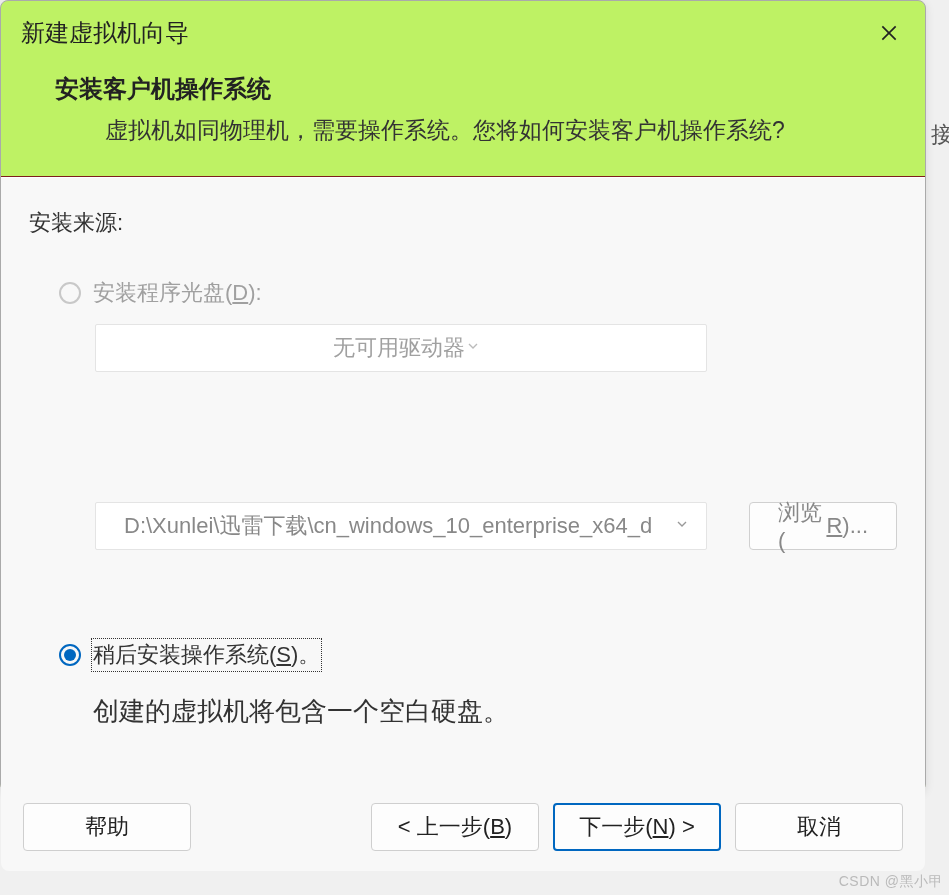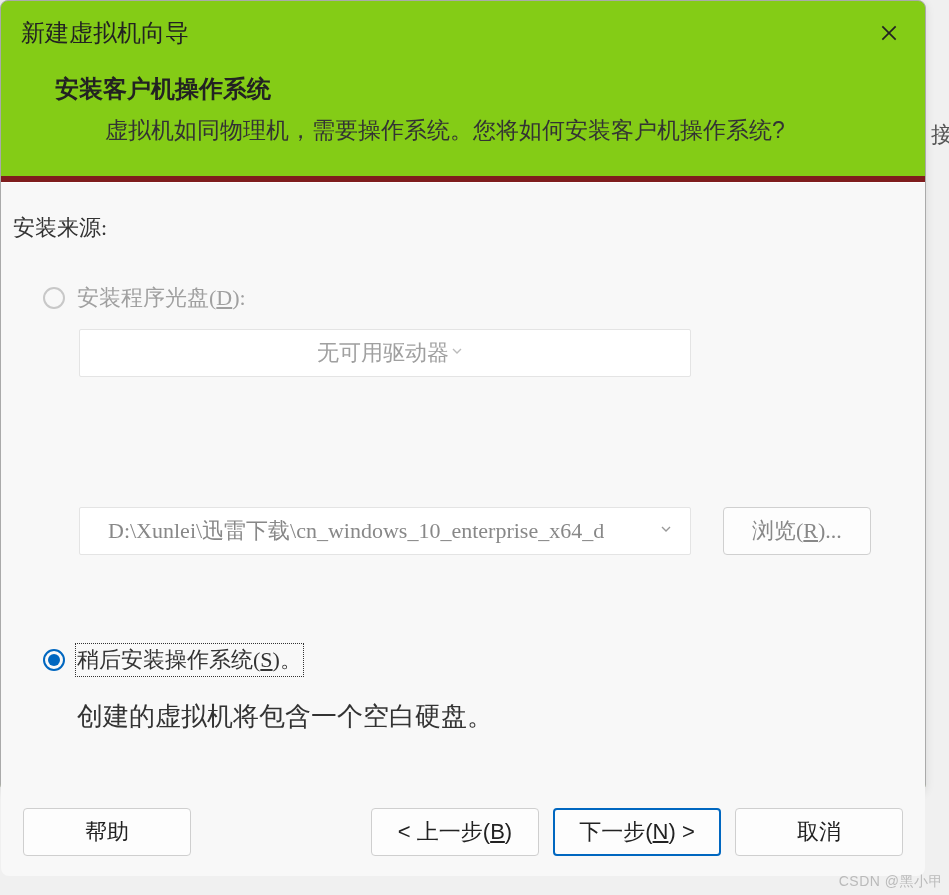--- a/index.html
+++ b/index.html
@@ -10,21 +10,21 @@
       height: 895px;
       position: relative;
       overflow: hidden;
     }
     .dialog {
       position: absolute;
       top: 0;
       left: 0;
       width: 926px;
       height: 792px;
-      background: #84cc16;
+      background: #bef264;
       border: 1px solid #aaa;
       border-radius: 8px;
       display: flex;
       flex-direction: column;
       box-shadow: 0 2px 10px rgba(0,0,0,0.1);
     }
     .titlebar {
       display: flex;
       align-items: center;
       justify-content: space-between;
@@ -39,39 +39,38 @@
       width: 32px;
       height: 32px;
       display: flex;
       align-items: center;
       justify-content: center;
       cursor: pointer;
     }
     .close-btn svg { width: 20px; height: 20px; }
     .header-section {
       padding: 14px 20px 30px 54px;
-      border-bottom: 6px solid #7f1d1d;
+      border-bottom: 1px solid #7f1d1d;
     }
     .header-heading {
       font-size: 24px;
       font-weight: 700;
       color: #222;
       margin-bottom: 10px;
     }
     .header-sub {
       font-size: 23px;
       color: #333;
       padding-left: 50px;
     }
     .content {
       flex: 1;
-      padding: 30px 28px 10px 12px;
+      padding: 30px 28px 10px 28px;
       background: #f8f8f8;
       border-top: 1px solid #fff;
-      font-family: Liberation Serif, serif;
     }
     .section-label {
       font-size: 22px;
       color: #333;
       margin-bottom: 40px;
     }
     .radio-group { padding-left: 30px; }
     .radio-row {
       display: flex;
       align-items: center;
@@ -115,21 +114,21 @@
       align-items: center;
       justify-content: space-between;
       padding: 0 16px 0 28px;
     }
     .combo.disabled { color: #a0a0a0; justify-content: center; }
     .combo.value { color: #888; }
     .combo-text { font-size: 22px; white-space: nowrap; overflow: hidden; }
     .chevron { color: #999; }
     .iso-row {
       display: flex;
-      gap: 32px;
+      gap: 42px;
       margin-left: 36px;
       margin-bottom: 10px;
     }
     .iso-row .combo { margin: 0; flex: 0 0 612px; }
     .browse-btn {
       height: 48px;
       padding: 0 28px;
       background: #fdfdfd;
       border: 1px solid #d0d0d0;
       border-radius: 4px;

